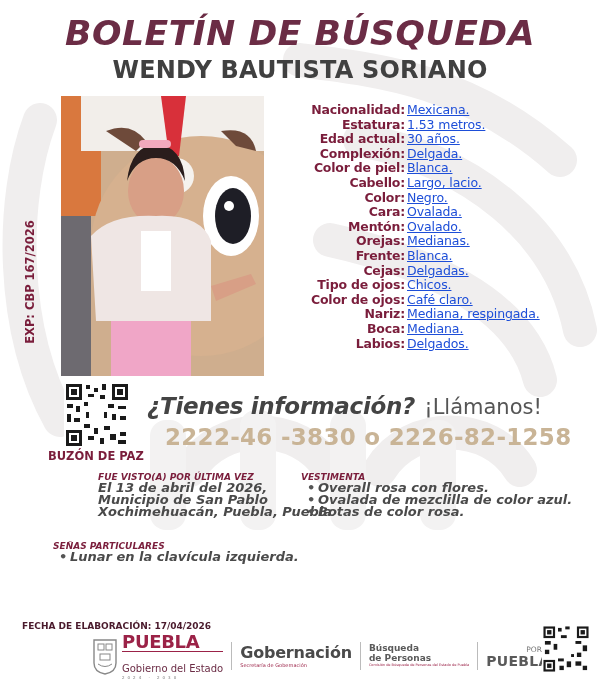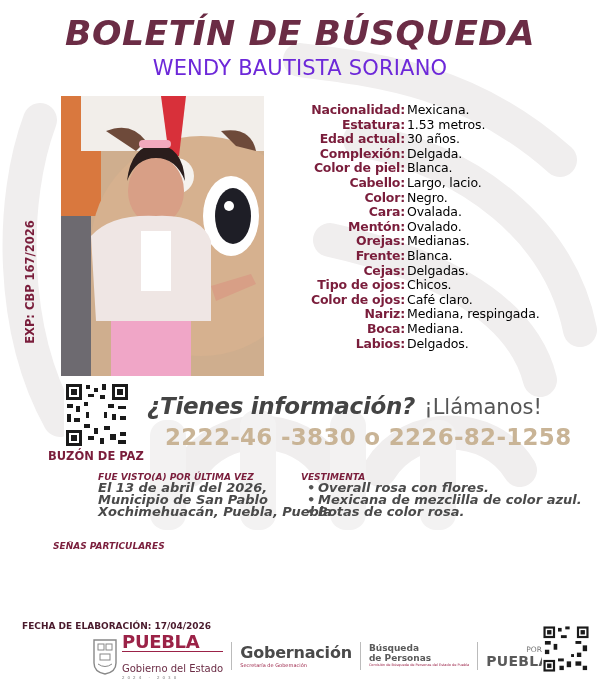--- a/index.html
+++ b/index.html
@@ -17,22 +17,22 @@
   .layer { position: absolute; z-index: 1; }
 
   .title {
     left: 0; top: 14px; width: 600px; text-align: center;
     font-family: "DejaVu Sans", sans-serif; font-weight: bold; font-style: italic;
     font-size: 33px; letter-spacing: 0.5px; color: #6b2c45;
     transform: scaleX(1.05);
   }
   .subtitle {
     left: 0; top: 56px; width: 600px; text-align: center;
-    font-family: "DejaVu Sans", sans-serif; font-weight: normal;
-    font-size: 21px; color: #6d28d9; letter-spacing: 0.2px;
+    font-family: "DejaVu Sans", sans-serif; font-weight: bold;
+    font-size: 24px; color: #404040; letter-spacing: 0.2px;
   }
   .exp {
     left: 18px; top: 232px; width: 24px; height: 100px;
   }
   .exp span {
     position: absolute; left: 50%; top: 50%;
     transform: translate(-50%, -50%) rotate(-90deg);
     white-space: nowrap; font-weight: bold; font-size: 11.5px; color: #7a1d3b;
   }
 
@@ -43,21 +43,21 @@
 
   .details {
     left: 295px; top: 103px; width: 300px;
     font-size: 12.5px; line-height: 14.6px;
   }
   .detail-row { display: flex; white-space: nowrap; }
   .detail-label {
     width: 112px; text-align: right; font-weight: bold; color: #7a1d3b;
     padding-right: 2px; letter-spacing: -0.2px;
   }
-  .detail-value { color: #000000; letter-spacing: -0.1px; }
+  .detail-value { color: #1d4ed8; letter-spacing: -0.1px; text-decoration: underline; }
 
   .qr-left { left: 64px; top: 382px; width: 66px; height: 66px; }
   .buzon {
     left: 48px; top: 449px; width: 100px;
     font-weight: bold; font-size: 11.5px; color: #7a1d3b; text-align: left;
   }
 
   .call-line {
     left: 147px; top: 393px; width: 440px; white-space: nowrap;
   }
@@ -285,27 +285,30 @@
 
 <div class="layer seen">
   <div class="section-head">FUE VISTO(A) POR ÚLTIMA VEZ</div>
   <div class="section-text">El 13 de abril del 2026, Municipio de San Pablo Xochimehuacán, Puebla, Puebla</div>
 </div>
 
 <div class="layer vest">
   <div class="section-head">VESTIMENTA</div>
   <ul class="bullets section-text">
     <li>Overall rosa con flores.</li>
-    <li>Mexicana de mezclilla de color azul.</li>
+    <li>Ovalada de mezclilla de color azul.</li>
     <li>Botas de color rosa.</li>
   </ul>
 </div>
 
 <div class="layer senas">
   <div class="section-head">SEÑAS PARTICULARES</div>
+  <ul class="bullets section-text">
+    <li>Lunar en la clavícula izquierda.</li>
+  </ul>
 </div>
 
 <div class="layer fecha">FECHA DE ELABORACIÓN: 17/04/2026</div>
 
 <div class="layer footer">
   <svg class="shield" viewBox="0 0 26 38">
     <path d="M2 3 H24 V26 Q24 35 13 37 Q2 35 2 26 Z" fill="none" stroke="#888" stroke-width="1.4"></path>
     <rect x="6" y="7" width="6" height="6" fill="none" stroke="#888" stroke-width="1"></rect>
     <rect x="14" y="7" width="6" height="6" fill="none" stroke="#888" stroke-width="1"></rect>
     <rect x="8" y="17" width="10" height="6" fill="none" stroke="#888" stroke-width="1"></rect>

